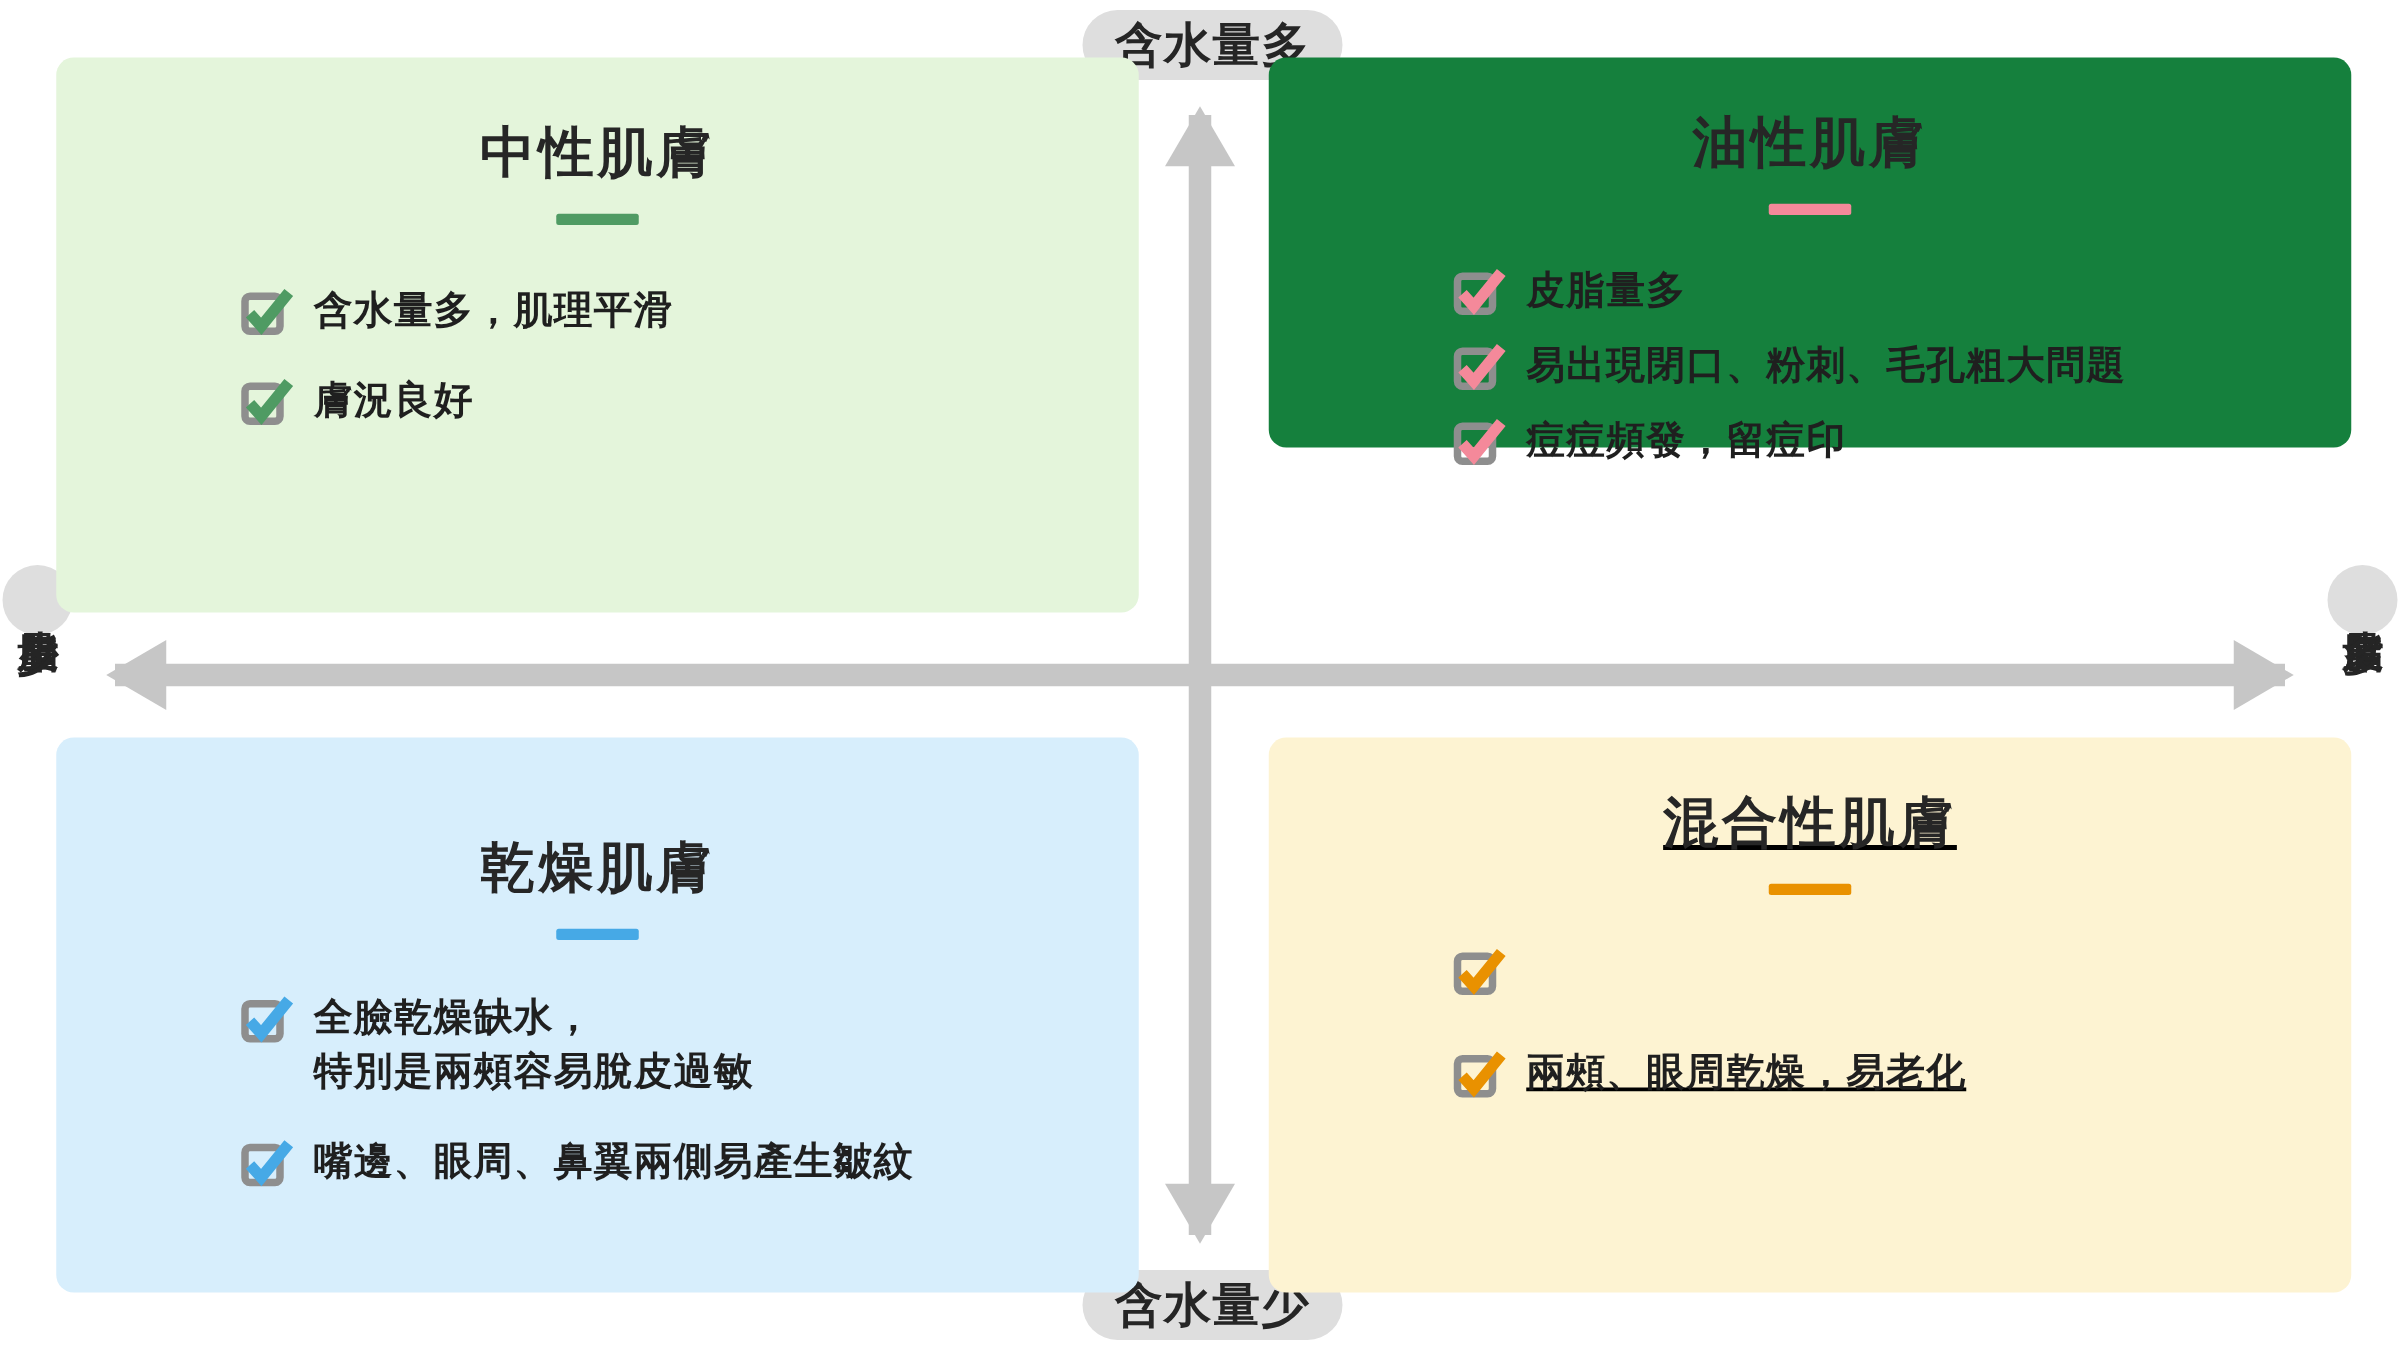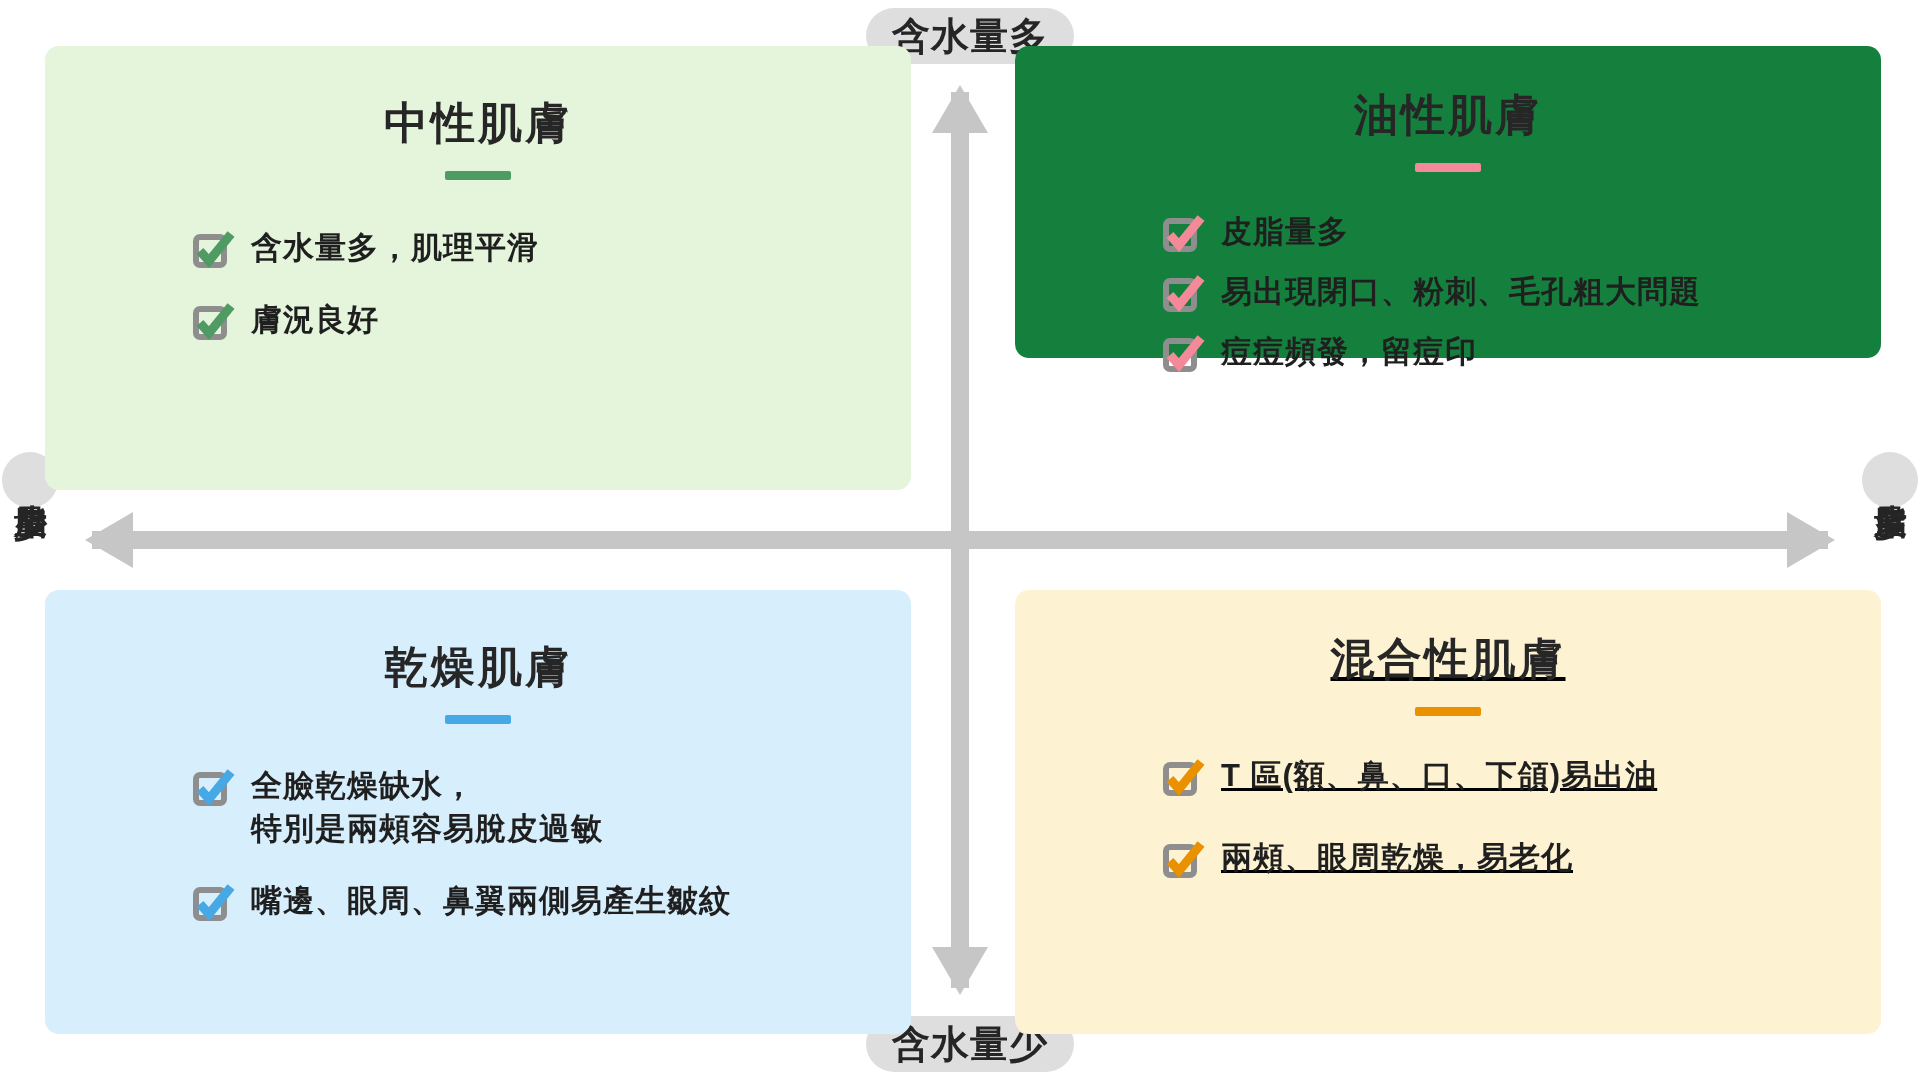--- a/index.html
+++ b/index.html
@@ -66,21 +66,21 @@
   #panel-oily  {left:1015px;top:46px;width:866px;height:312px;background:#15803d;}
   #panel-dry   {left:45px;top:590px;width:866px;height:444px;background:#d7eefc;}
   #panel-combo {left:1015px;top:590px;width:866px;height:444px;background:#fdf3d2;text-decoration:underline;}
 
   .panel-title{
     text-align:center;font-size:44px;font-weight:bold;color:#262626;
     letter-spacing:3px;line-height:1;
   }
   #panel-neutral .panel-title{padding-top:42px;}
   #panel-oily   .panel-title{padding-top:34px;}
-  #panel-dry    .panel-title{padding-top:42px;}
+  #panel-dry    .panel-title{padding-top:42px;margin-top:28px;}
   #panel-combo  .panel-title{padding-top:34px;}
 
   .title-rule{
     width:66px;height:9px;border-radius:2px;margin:26px auto 0 auto;
   }
   #rule-neutral{background:#4f9b63;}
   #rule-oily{background:#f4899a;}
   #rule-dry{background:#46a9e6;}
   #rule-combo{background:#e99100;}
 
@@ -219,21 +219,20 @@
     <div class="panel-title">混合性肌膚</div>
     <div class="title-rule" id="rule-combo"></div>
     <ul class="bullets">
       <li class="bullet">
         <span class="check">
           <span class="box"></span>
           <svg viewBox="0 0 42 42">
               <path d="M9 21 L18 31 L40 4" fill="none" stroke="#e99100" stroke-width="9" stroke-linecap="butt" stroke-linejoin="miter"></path>
             </svg>
         </span>
-        <span class="bullet-text">T 區(額、鼻、口、下頜)易出油</span>
       </li>
       <li class="bullet">
         <span class="check">
           <span class="box"></span>
           <svg viewBox="0 0 42 42">
               <path d="M9 21 L18 31 L40 4" fill="none" stroke="#e99100" stroke-width="9" stroke-linecap="butt" stroke-linejoin="miter"></path>
             </svg>
         </span>
         <span class="bullet-text">兩頰、眼周乾燥，易老化</span>
       </li>

